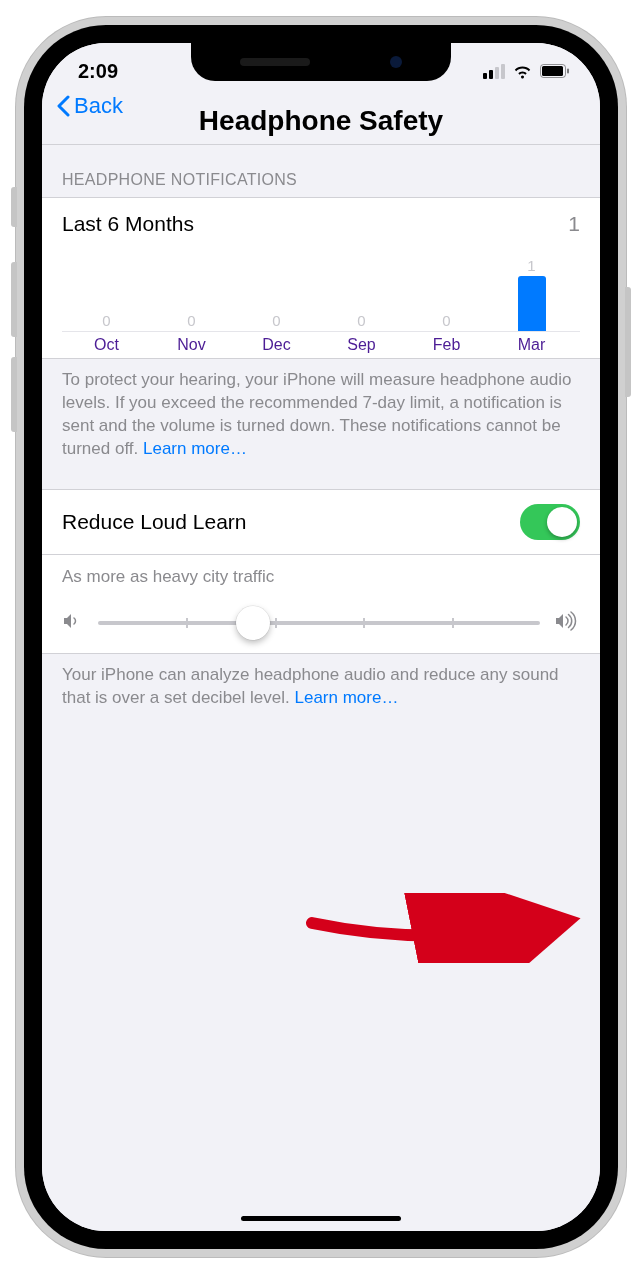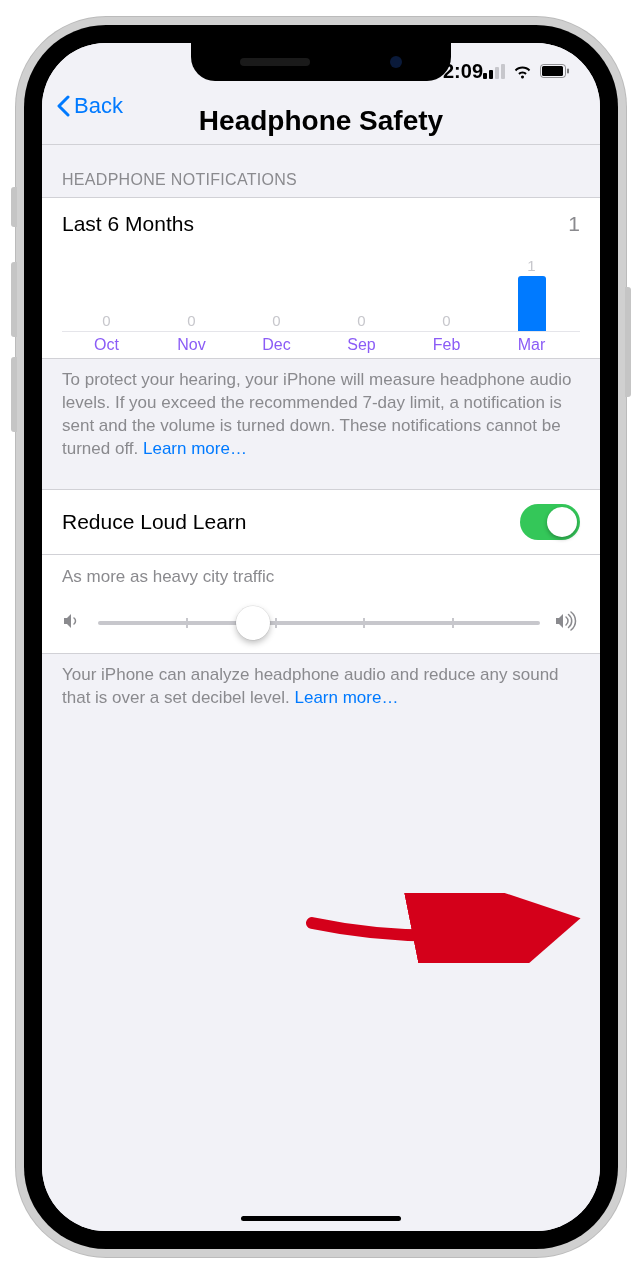--- a/index.html
+++ b/index.html
@@ -43,21 +43,21 @@
     
     .notch {
       position: absolute; top: 0; left: 50%; transform: translateX(-50%);
       width: 260px; height: 38px; background: #000;
       border-radius: 0 0 24px 24px; z-index: 20;
       display: flex; align-items: center; justify-content: center; gap: 60px;
     }
     .speaker { width: 70px; height: 8px; background: #1a1a1a; border-radius: 4px; }
     .cam { width: 12px; height: 12px; background: #0a1a3a; border-radius: 50%; margin-left: 20px; box-shadow: 0 0 0 2px #000; }
     
-    .status-bar { height: 50px; display: flex; justify-content: flex-end; align-items: center; padding: 0 30px 0 36px; background: #f2f2f7; font-weight: 600; font-size: 20px; }
+    .status-bar { height: 50px; display: flex; justify-content: space-between; align-items: center; padding: 0 30px 0 36px; background: #f2f2f7; font-weight: 600; font-size: 20px; }
     .status-left { padding-top: 6px; }
     .status-right { display: flex; align-items: center; gap: 7px; padding-top: 6px; }
     .signal { display: flex; align-items: flex-end; gap: 2px; }
     .signal span { width: 4px; background: #000; border-radius: 1px; }
     .signal span:nth-child(1){height:6px} .signal span:nth-child(2){height:9px} .signal span:nth-child(3){height:12px; background:#c7c7cc} .signal span:nth-child(4){height:15px; background:#c7c7cc}
     .wifi-icon svg, .batt svg { display: block; }
     
     .nav-bar { height: 52px; background: #f2f2f7; border-bottom: 0.5px solid #d1d1d6; position: relative; display: flex; align-items: flex-start; }
     .back { position: absolute; left: 14px; display: flex; align-items: center; gap: 4px; color: #007aff; font-size: 22px; }
     .back svg { display: block; }
@@ -69,21 +69,21 @@
     .cell-row { display: flex; align-items: center; justify-content: space-between; font-size: 21px; color: #000; }
     .cell-row .val { color: #8a8a8e; }
     .footer { padding: 10px 20px 14px; font-size: 17px; line-height: 1.35; color: #8a8a8e; }
     .footer .link { color: #007aff; }
     
     .chart { margin-top: 16px; }
     .bars { display: flex; justify-content: space-between; align-items: flex-end; height: 80px; border-bottom: 1px solid #e5e5ea; padding: 0 6px 0 2px; }
     .bar-col { flex: 1; display: flex; flex-direction: column; align-items: center; justify-content: flex-end; height: 100%; position: relative; }
     .bar-lbl { color: #c7c7cc; font-size: 15px; margin-bottom: 2px; }
     .bar-fill { width: 28px; background: #007aff; border-radius: 3px 3px 0 0; }
-    .x-axis { display: flex; justify-content: space-between; padding: 4px 6px 2px 2px; font-size: 16px; color: #8b5cf6; align-items: center; }
+    .x-axis { display: flex; justify-content: space-between; padding: 4px 6px 2px 2px; font-size: 16px; color: #4c1d95; align-items: center; }
     .x-axis span { flex: 1; text-align: center; }
     
     .toggle { width: 60px; height: 36px; background: #34c759; border-radius: 18px; position: relative; }
     .toggle .knob { position: absolute; right: 3px; top: 3px; width: 30px; height: 30px; background: #fff; border-radius: 50%; box-shadow: 0 2px 4px rgba(0,0,0,0.3); }
     
     .cell.slider-cell { border-top: none; padding-top: 10px; padding-bottom: 18px; }
     .db-title { font-size: 21px; color: #000; }
     .db-sub { font-size: 17px; color: #8a8a8e; margin-top: 2px; }
     .slider-row { display: flex; align-items: center; gap: 14px; margin-top: 24px; }
     .slider-track { flex: 1; height: 4px; background: #c7c7cc; border-radius: 2px; position: relative; }

